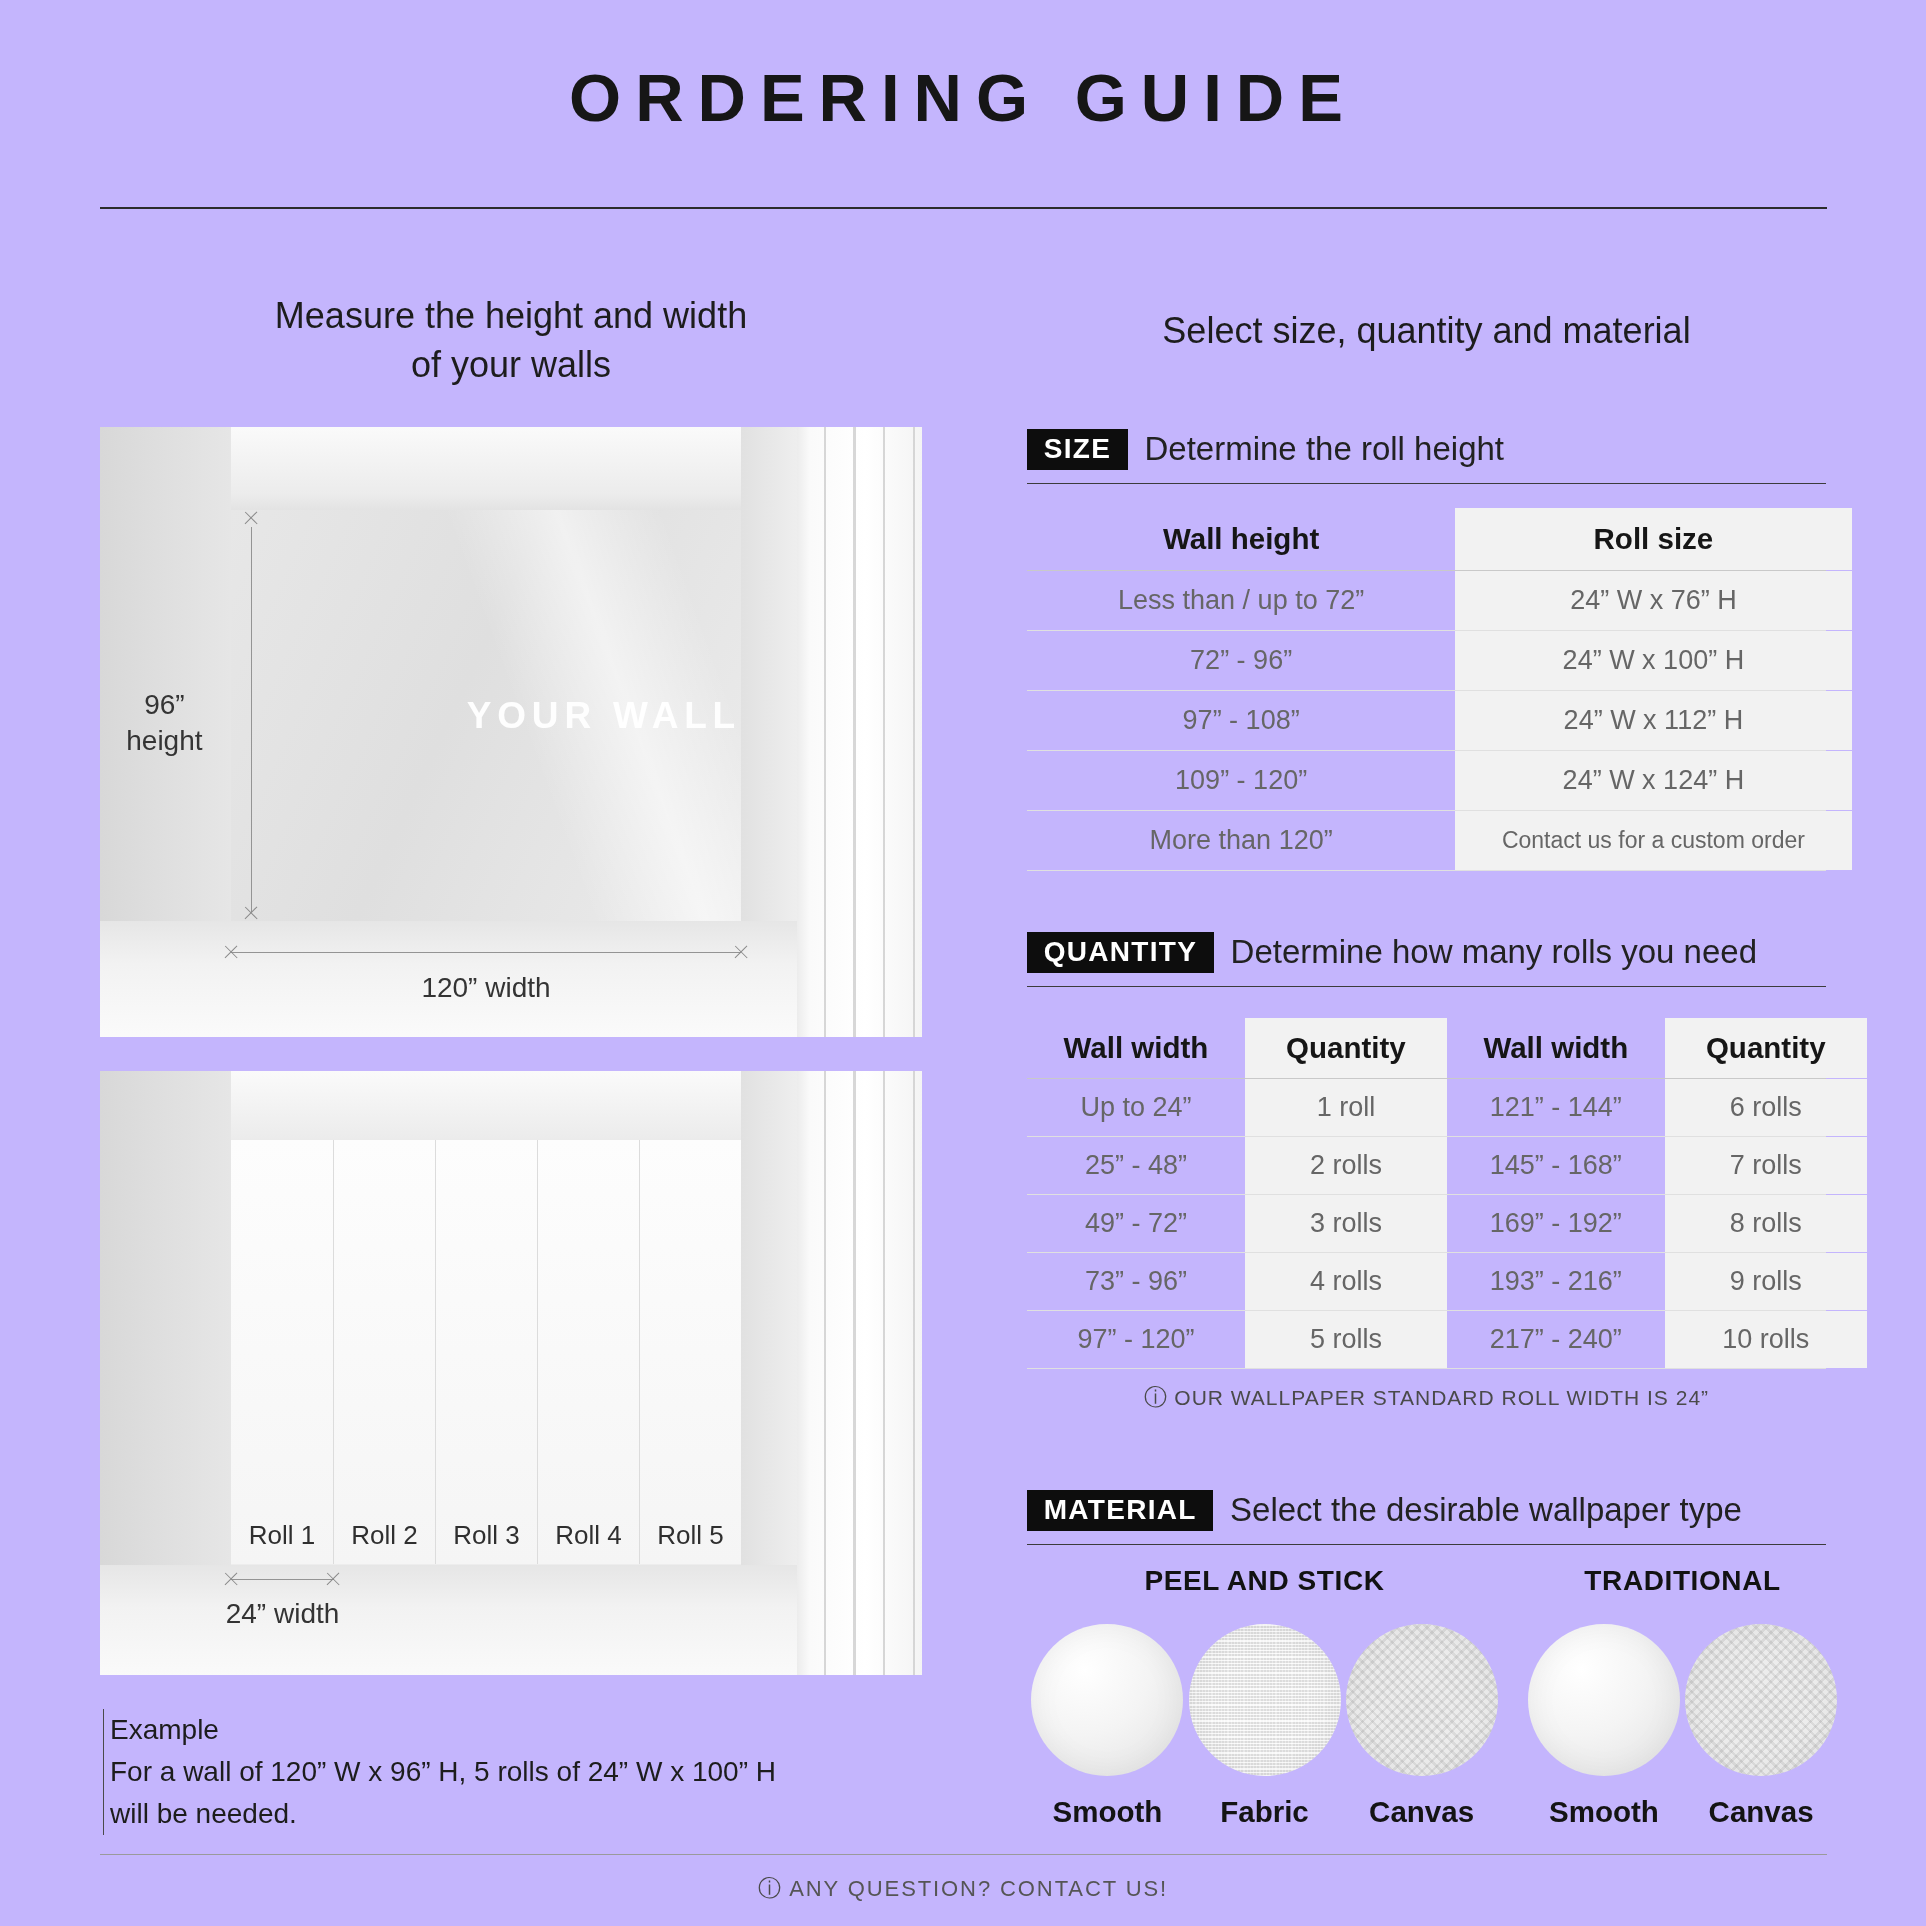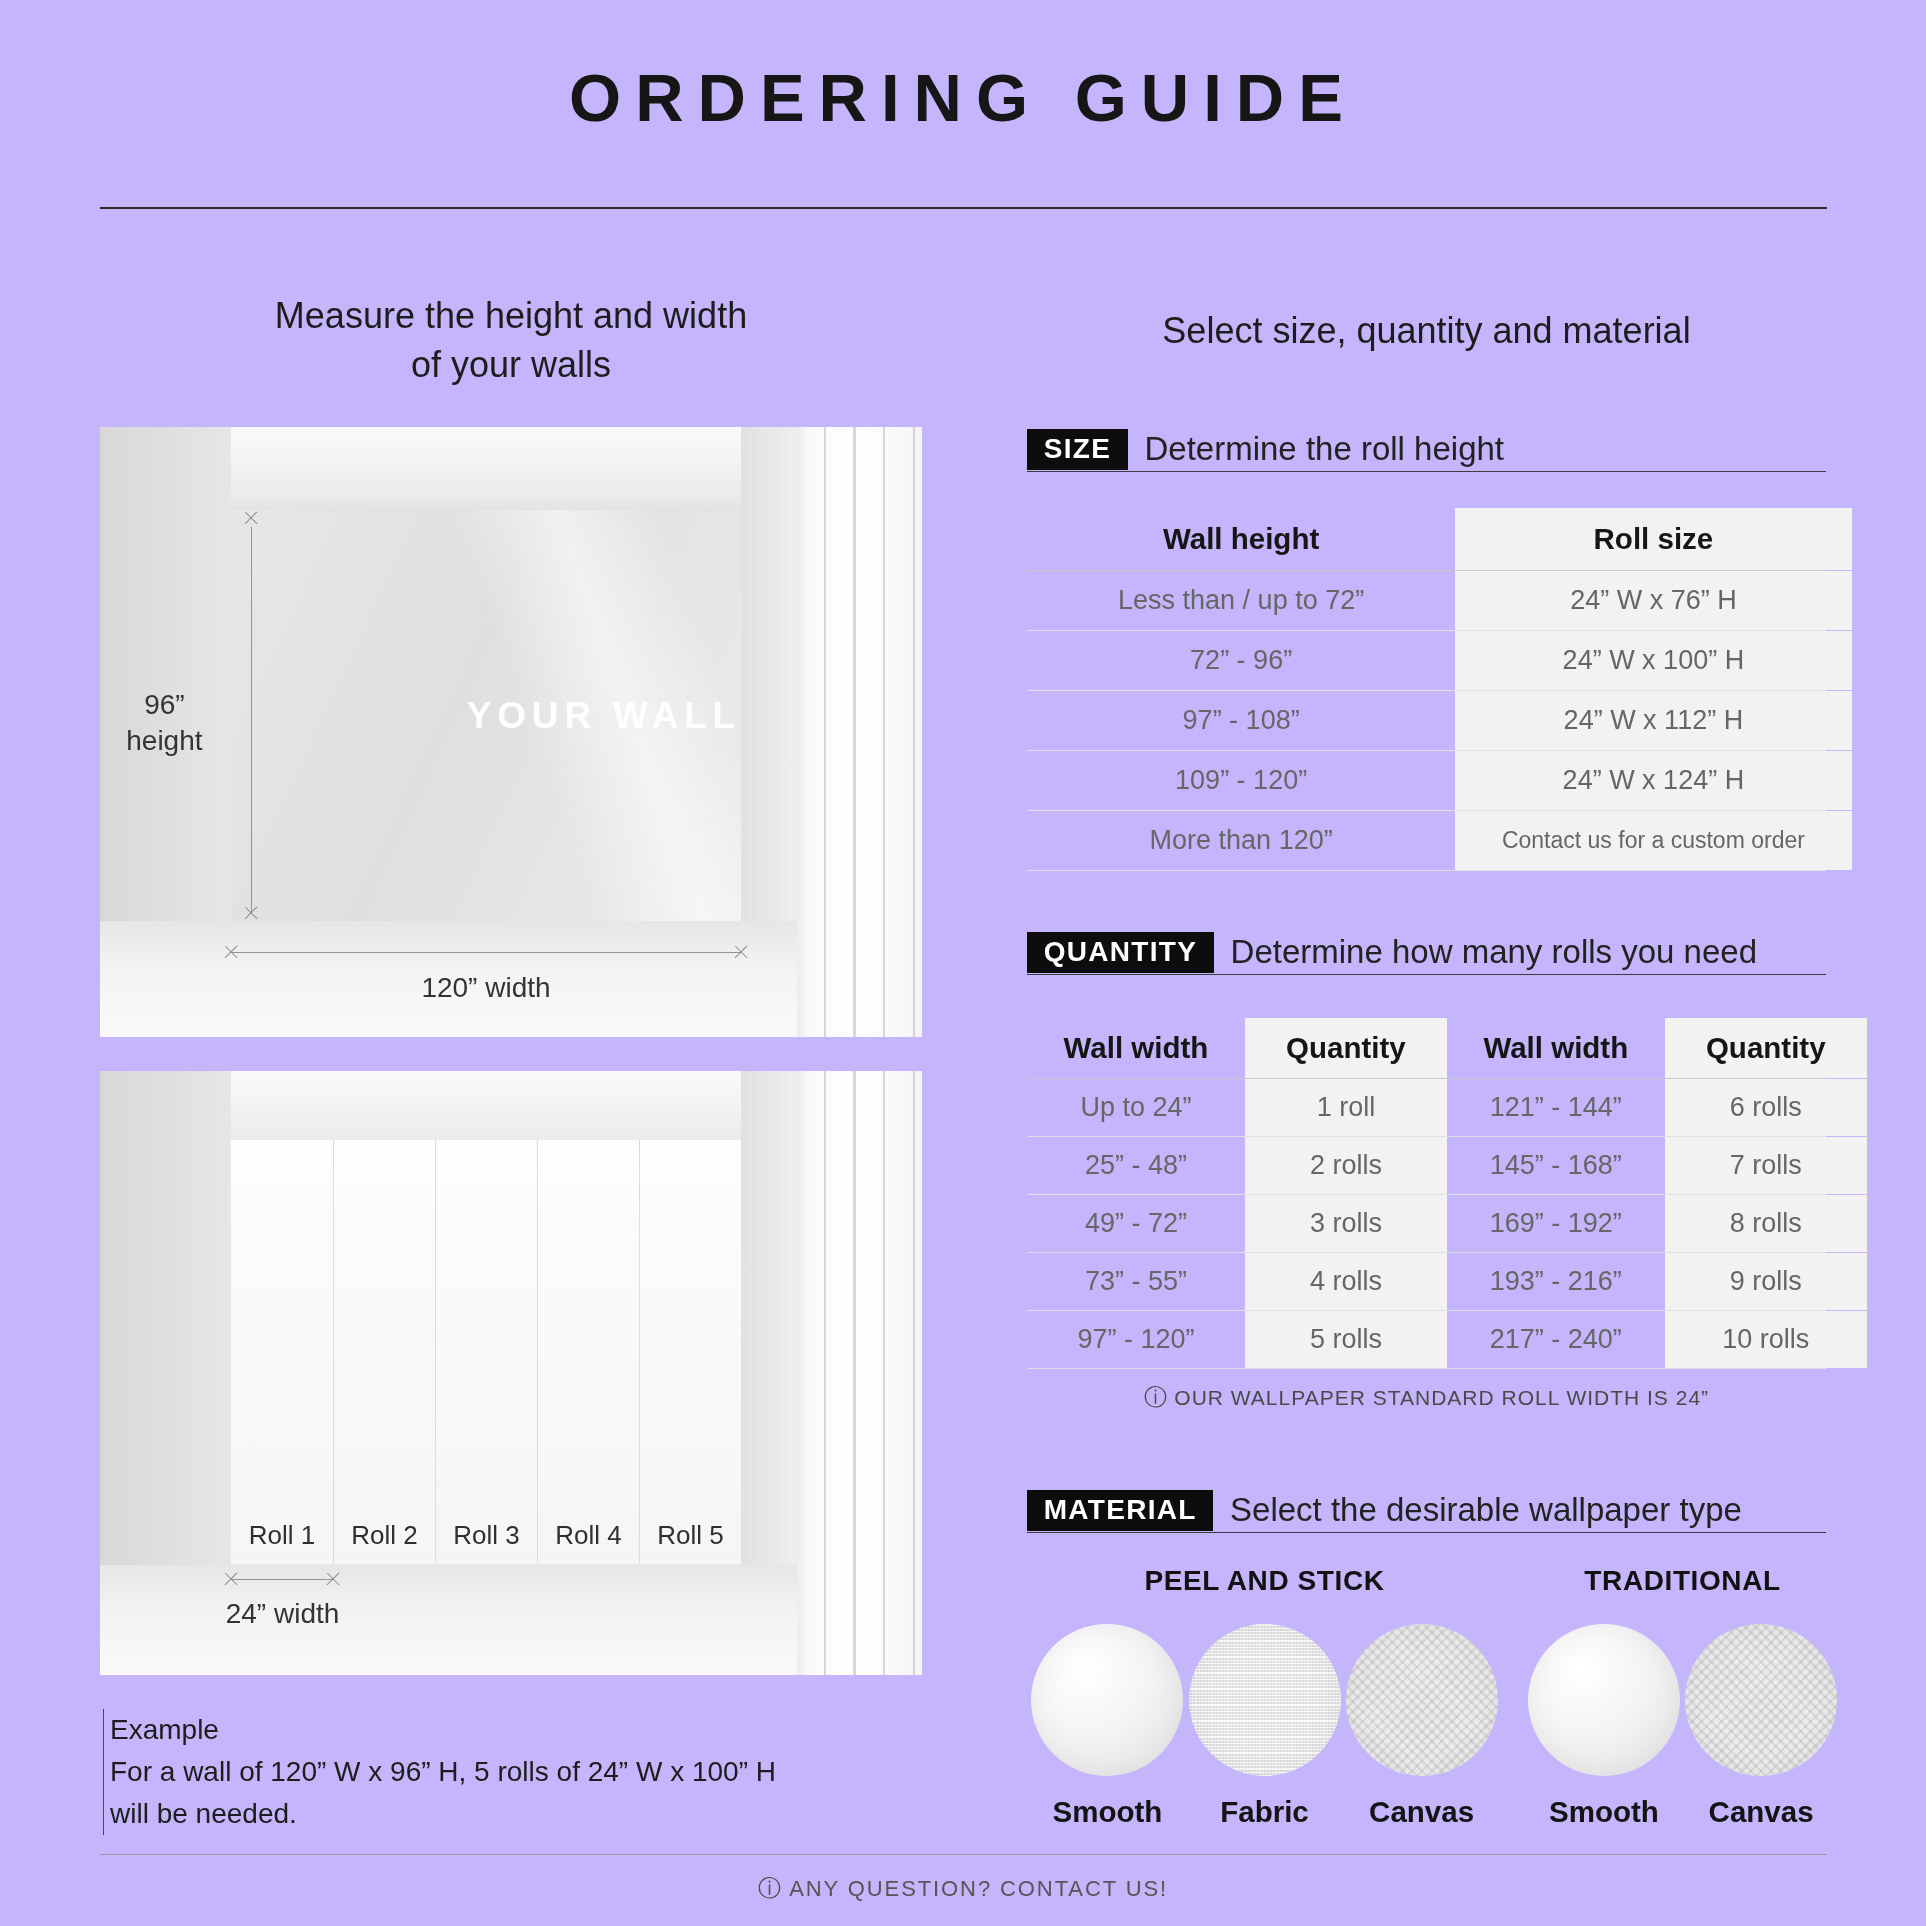--- a/index.html
+++ b/index.html
@@ -55,21 +55,21 @@
   .panel + .panel{border-left:1.3px solid #dcdcdc;}
   .roll-label{position:absolute;bottom:13px;left:0;width:100%;text-align:center;
     font-size:26px;color:#2f2f2f;}
 
   
   .example{position:absolute;top:1709px;left:103px;width:822px;
     border-left:1.9px solid #4a4a4a;padding-left:6px;font-size:28px;line-height:1.5;color:#1d1d1d;}
 
   
   .section-head{position:absolute;left:1027px;width:799px;display:flex;align-items:center;gap:16.7px;
-    border-bottom:1.9px solid #3c3c3c;padding-bottom:1px;}
+    border-bottom:1.9px solid #3c3c3c;padding-bottom:13px;}
   .badge{background:#0d0d0d;color:#ffffff;font-size:28px;font-weight:700;letter-spacing:1.3px;
     padding:6.4px 16.7px;line-height:1;}
   .section-sub{font-size:33px;color:#222222;}
   .head-size{top:429px;}
   .head-qty{top:932px;}
   .head-mat{top:1490px;}
 
   
   .size-table{position:absolute;top:508px;left:1027px;width:799px;font-size:27px;color:#666;}
   .trow{display:flex;border-bottom:1.3px solid #e0e0e0;align-items:center;}
@@ -244,21 +244,21 @@
       <div class="qc w">145” - 168”</div>
       <div class="qc q">7 rolls</div>
     </div>
     <div class="trow">
       <div class="qc w">49” - 72”</div>
       <div class="qc q">3 rolls</div>
       <div class="qc w">169” - 192”</div>
       <div class="qc q">8 rolls</div>
     </div>
     <div class="trow">
-      <div class="qc w">73” - 55”</div>
+      <div class="qc w">73” - 96”</div>
       <div class="qc q">4 rolls</div>
       <div class="qc w">193” - 216”</div>
       <div class="qc q">9 rolls</div>
     </div>
     <div class="trow">
       <div class="qc w">97” - 120”</div>
       <div class="qc q">5 rolls</div>
       <div class="qc w">217” - 240”</div>
       <div class="qc q">10 rolls</div>
     </div>

